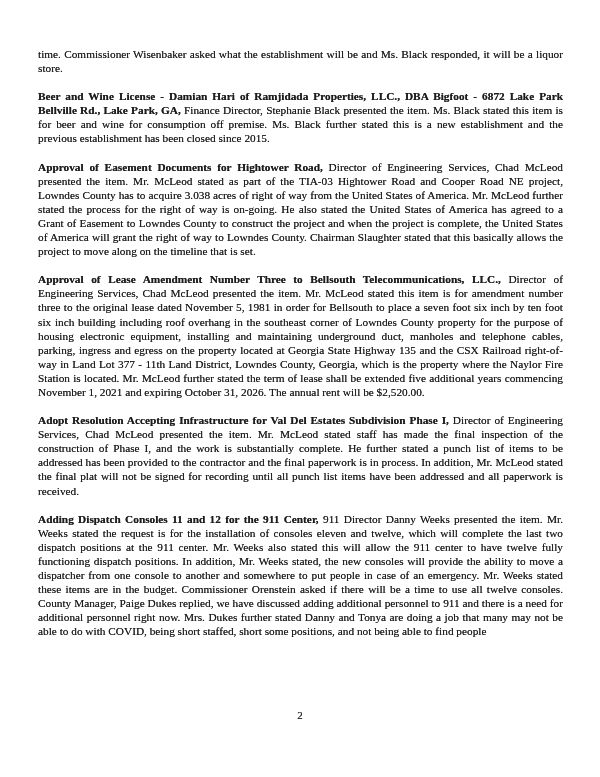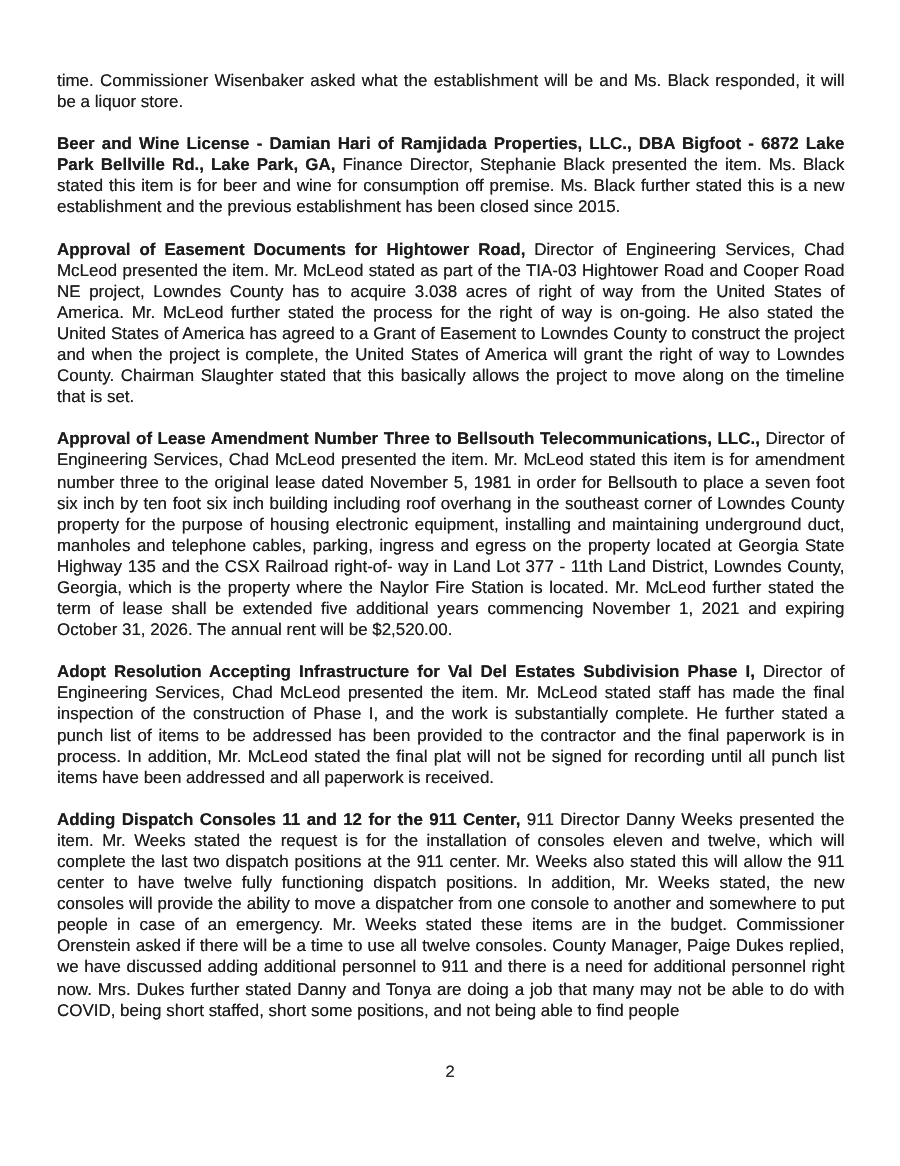--- a/index.html
+++ b/index.html
@@ -5,21 +5,21 @@
   html, body {
     margin: 0;
     padding: 0;
     background: #ffffff;
   }
   .page {
     position: relative;
     width: 600px;
     height: 777px;
     background: #ffffff;
-    font-family: Liberation Sans, sans-serif;
+    font-family: Liberation Serif, serif;
     color: #1d1d1d;
     overflow: hidden;
   }
   .content {
     position: absolute;
     left: 38px;
     top: 47px;
     width: 525px;
   }
   p.para {

